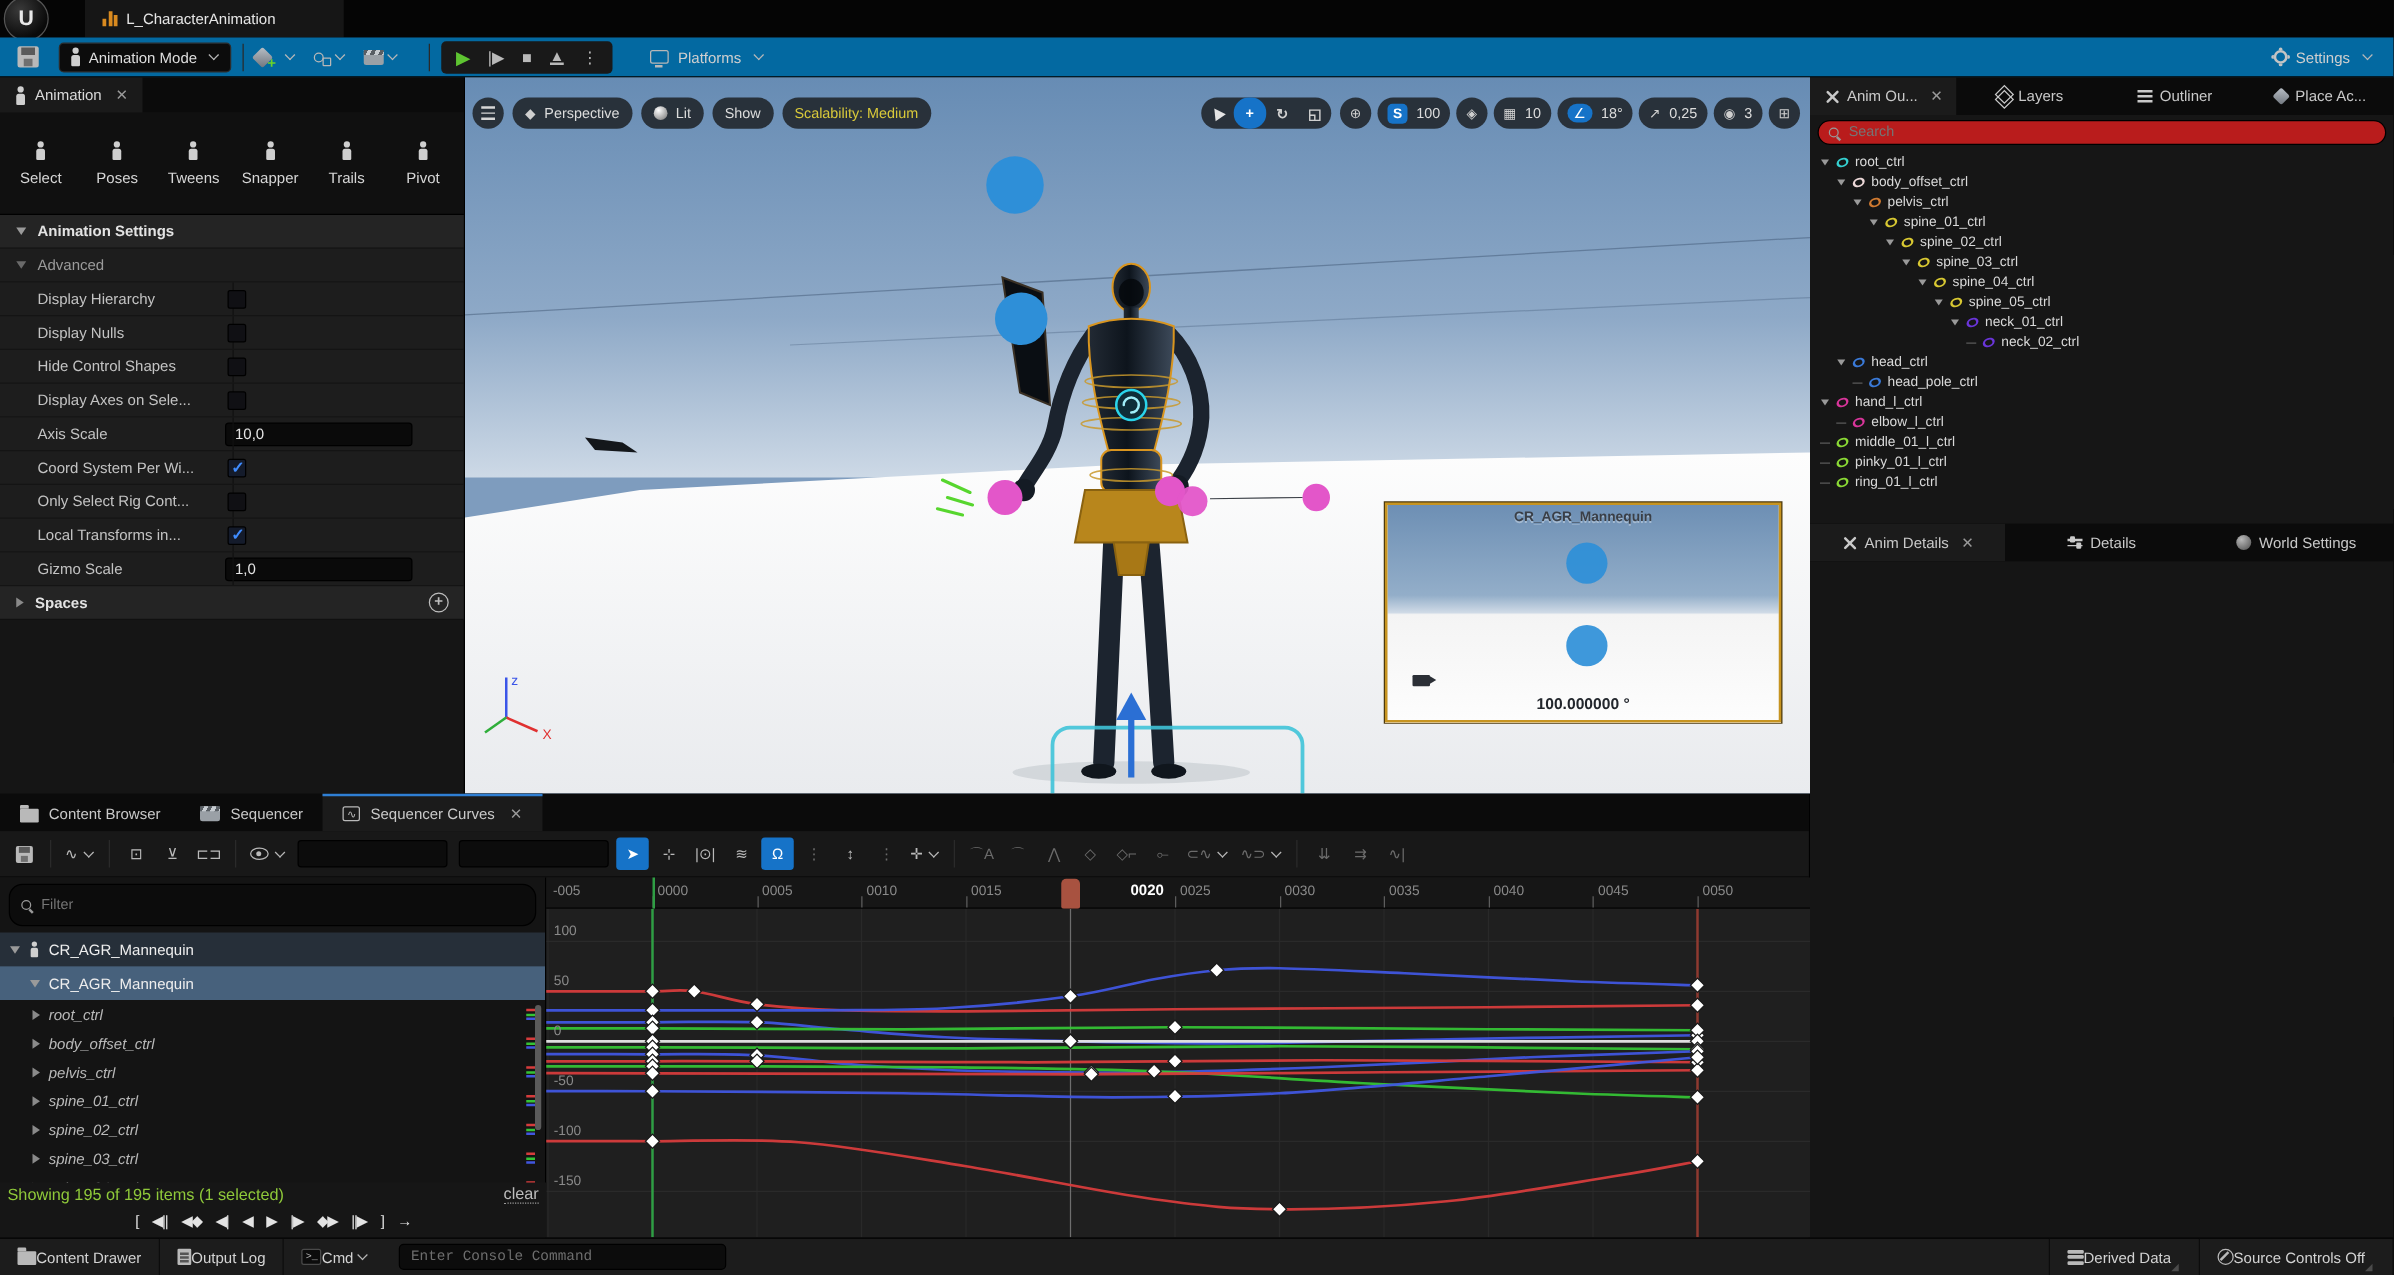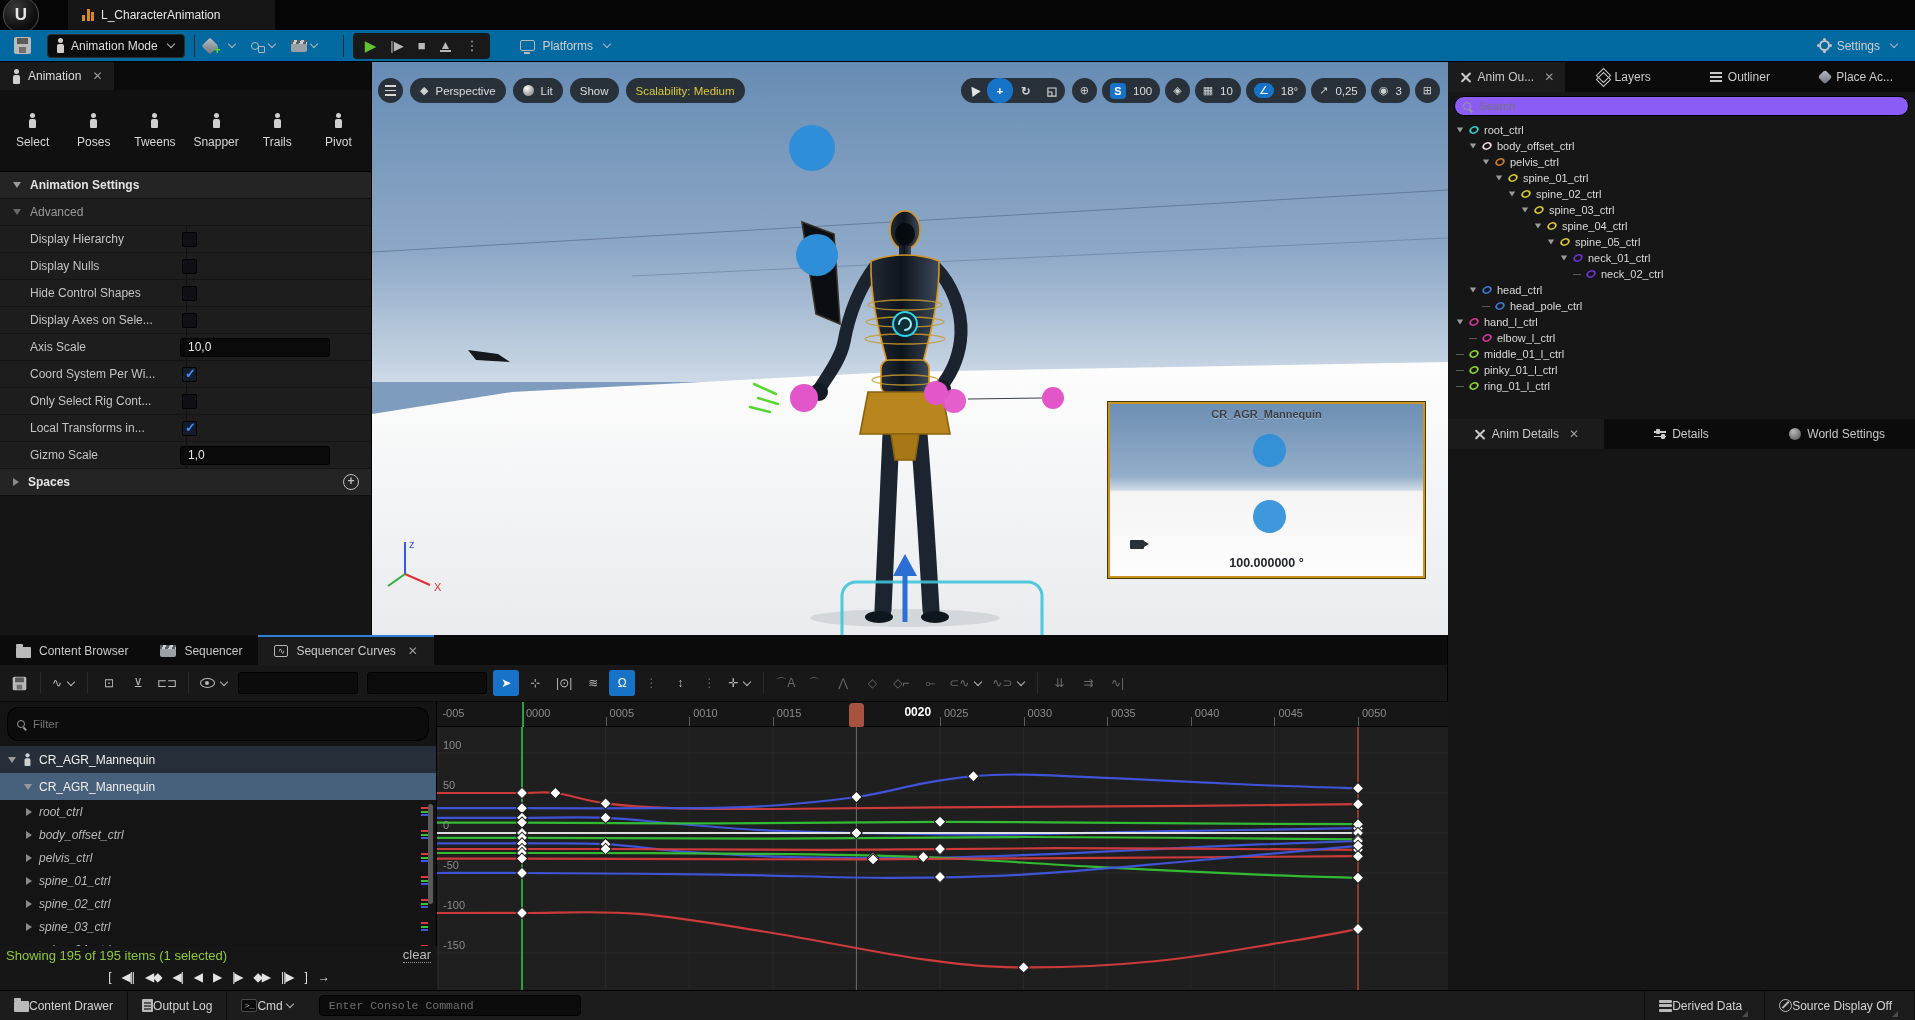--- a/index.html
+++ b/index.html
@@ -73,21 +73,21 @@
   .pip-circ{width:33px;height:33px;border-radius:50%;background:#2e8fd8;opacity:.92;}
   #pip-angle{left:0;bottom:6px;width:100%;text-align:center;color:#23272d;font-weight:bold;font-size:12.5px;text-shadow:0 1px 0 rgba(255,255,255,.3);}
   .cam-ico{width:14px;height:9px;background:#2b2f36;position:relative;border-radius:1px;}
   .cam-ico:after{content:"";position:absolute;right:-5px;top:1px;border-left:5px solid #2b2f36;border-top:3.5px solid transparent;border-bottom:3.5px solid transparent;}
   
   #right-top{left:1448px;top:62px;width:467px;height:357px;background:#161616;}
   #rp-tabs,#rb-tabs{height:30px;background:#0b0b0b;display:flex;}
   .rtab{flex:1;display:flex;align-items:center;justify-content:center;gap:6px;color:#c9c9c9;font-size:12px;}
   .rtab.active{background:#1b1b1b;}
   #rp-controls{height:21px;background:#1e1e1e;display:flex;align-items:center;gap:8px;padding-left:8px;font-weight:bold;font-size:11px;color:#dcdcdc;border-bottom:1px solid #0d0d0d;}
-  .search-box{margin:4px 6px;height:20px;background:#8b5cf6;border:1px solid #000;border-radius:10px;display:flex;align-items:center;gap:6px;padding:0 8px;color:#777;}
+  .search-box{margin:4px 6px;height:20px;background:#b91c1c;border:1px solid #000;border-radius:10px;display:flex;align-items:center;gap:6px;padding:0 8px;color:#777;}
   .search-box input{background:transparent;border:none;outline:none;color:#ddd;font-size:11.5px;width:100%;}
   .mag{width:8px;height:8px;border:1.6px solid #9a9a9a;border-radius:50%;position:relative;flex:none;}
   .mag:after{content:"";position:absolute;right:-3px;bottom:-3px;width:4px;height:1.6px;background:#9a9a9a;transform:rotate(45deg);}
   .ring{width:10px;height:10px;border-radius:50%;border:2.4px solid currentColor;transform:rotate(-25deg) scaleY(.72);display:inline-block;}
   .ctree-row{height:16px;display:flex;align-items:center;gap:5px;color:#d9d9d9;font-size:11px;white-space:nowrap;}
   .tools-x{width:13px;height:13px;position:relative;}
   .tools-x:before,.tools-x:after{content:"";position:absolute;left:6px;top:0;width:2.4px;height:13px;background:#c9c9c9;border-radius:1px;}
   .tools-x:before{transform:rotate(45deg);}
   .tools-x:after{transform:rotate(-45deg);}
   .layers-i{width:13px;height:13px;position:relative;}
@@ -942,17 +942,17 @@
       <span class="stack-i">
           <i></i>
           <i></i>
           <i></i>
         </span>
       <span>Derived Data</span>
       <span class="grip"></span>
     </div>
     <div class="sb-item">
       <span class="noentry"></span>
-      <span>Source Display Off</span>
+      <span>Source Controls Off</span>
       <span class="grip"></span>
     </div>
   </div>
 </div>
 
 </body></html>

